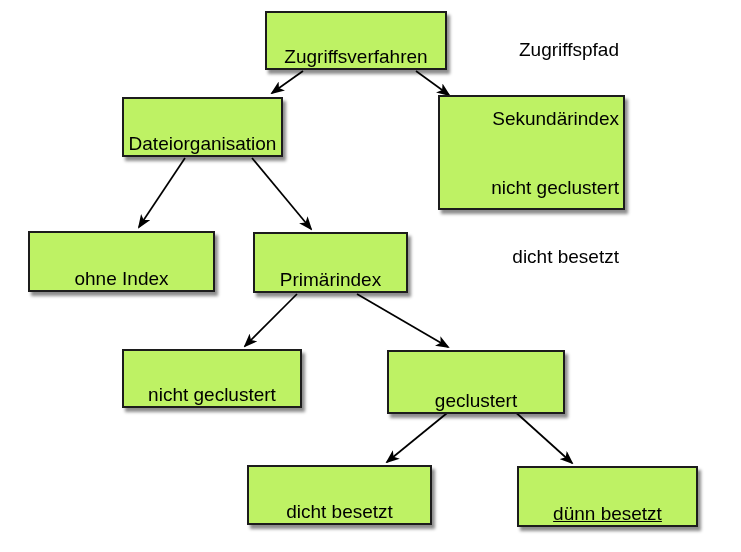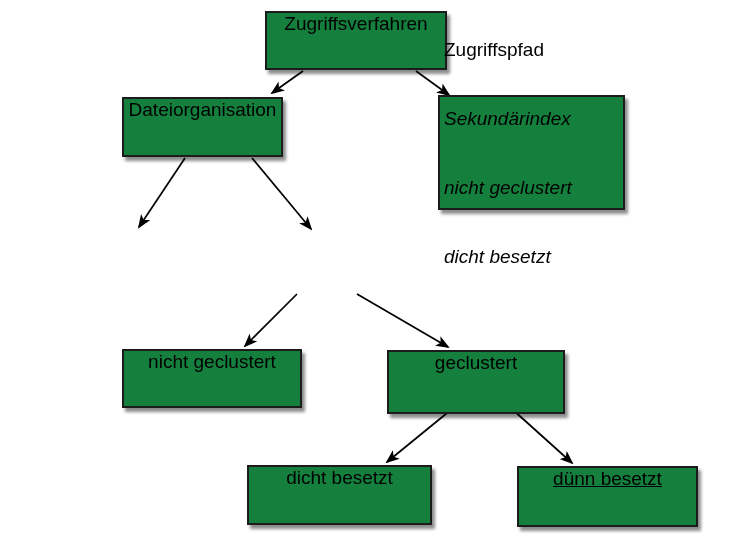--- a/index.html
+++ b/index.html
@@ -6,31 +6,31 @@
   body{
     width:741px;height:552px;
     background:#ffffff;
     font-family:"Liberation Sans",sans-serif;
     position:relative;overflow:hidden;
   }
   .diagram{position:absolute;left:0;top:0;width:741px;height:552px;}
   .edges{position:absolute;left:0;top:0;width:741px;height:552px;z-index:1;}
   .node{
     position:absolute;
-    background:#15803d;
+    background:#bef264;
     border:2.5px solid #1c1c1c;
     box-shadow:3px 4px 3px rgba(0,0,0,0.45);
-    display:flex;align-items:flex-start;justify-content:center;
+    display:flex;align-items:flex-end;justify-content:center;
     text-align:center;
     font-size:19px;color:#000;
     z-index:2;
     box-sizing:border-box;
   }
   .node.multi{flex-direction:column;line-height:27px;padding:2px 4px;gap:42px;}
-  .node .it{font-style:italic;}
+  .node .it{}
   
   #n-zugriffsverfahren{left:265px;top:11px;width:182px;height:59px;}
   #n-dateiorganisation{left:122px;top:97px;width:161px;height:60px;}
   #n-zugriffspfad{left:438px;top:95px;width:187px;height:115px;}
   #n-ohne-index{left:28px;top:231px;width:187px;height:61px;}
   #n-primaerindex{left:253px;top:232px;width:155px;height:61px;}
   #n-nicht-geclustert{left:122px;top:349px;width:180px;height:59px;}
   #n-geclustert{left:387px;top:350px;width:178px;height:64px;}
   #n-dicht-besetzt{left:247px;top:465px;width:185px;height:60px;}
   #n-duenn-besetzt{left:517px;top:466px;width:181px;height:61px;text-decoration:underline;}
@@ -66,21 +66,27 @@
     <span>Dateiorganisation</span>
   </div>
 
   <div class="node multi" id="n-zugriffspfad">
     <span>Zugriffspfad</span>
     <span class="it">Sekundärindex</span>
     <span class="it">nicht geclustert</span>
     <span class="it">dicht besetzt</span>
   </div>
 
+  <div class="node" id="n-ohne-index">
+    <span>ohne Index</span>
+  </div>
 
+  <div class="node" id="n-primaerindex">
+    <span>Primärindex</span>
+  </div>
 
   <div class="node" id="n-nicht-geclustert">
     <span>nicht geclustert</span>
   </div>
 
   <div class="node" id="n-geclustert">
     <span>geclustert</span>
   </div>
 
   <div class="node" id="n-dicht-besetzt">

